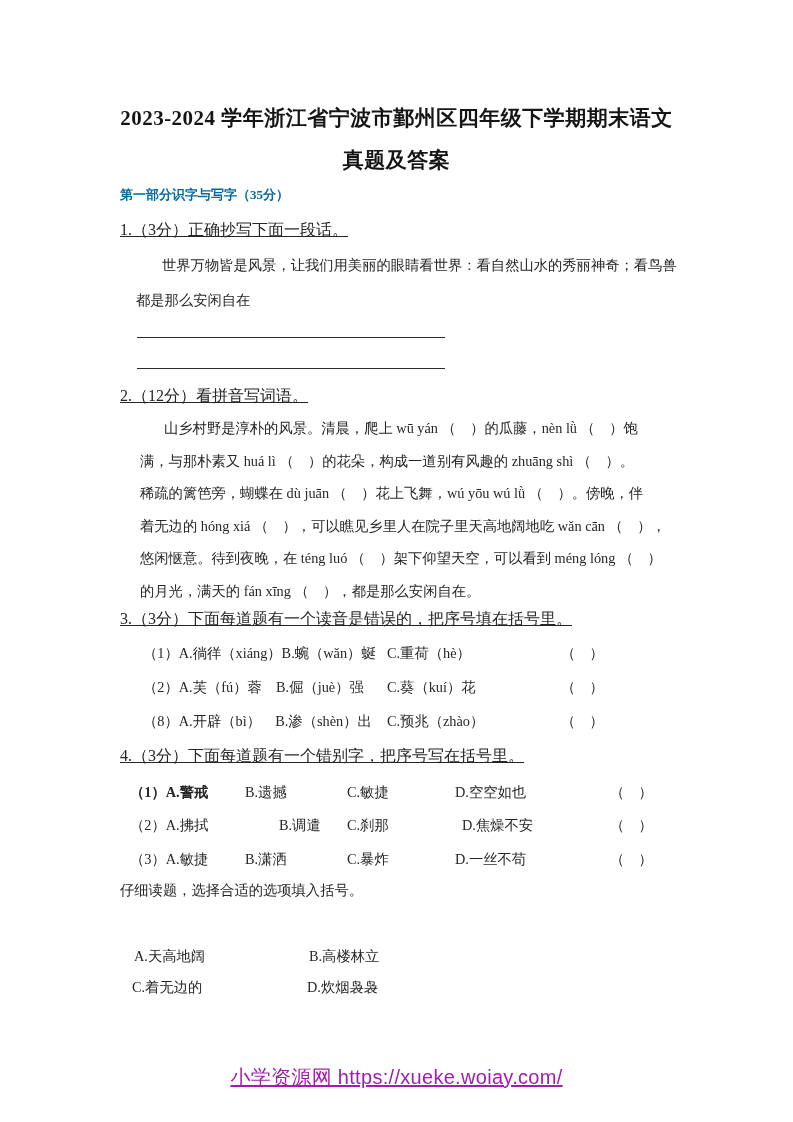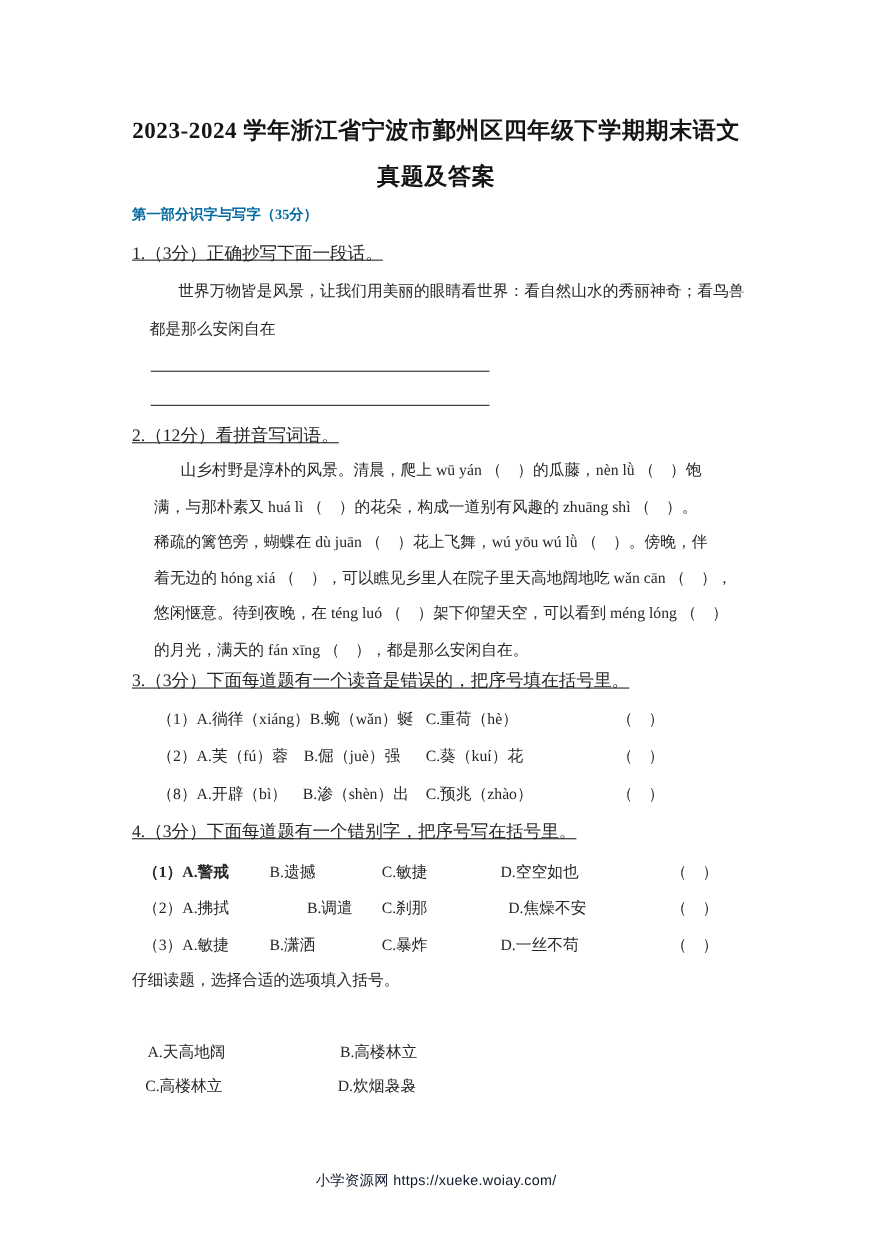--- a/index.html
+++ b/index.html
@@ -34,23 +34,24 @@
   .pinyin-block .indent { text-indent:24px; }
   .write-line {
     position:absolute;
     width:308px; height:0;
     border-top:1.4px solid #2a2a2a;
   }
   .footer {
     left:0; width:100%;
     text-align:center;
     font-family:"Liberation Sans","DejaVu Sans",sans-serif;
-    font-size:13px;
-    color:#0f172a;
+    font-size:20px;
+    color:#a21caf;
     letter-spacing:0.3px;
+    text-decoration:underline;
   }
 </style>
 </head>
 <body>
 
 <div id="page">
 
   <div class="abs title" style="top:104px;">2023-2024 学年浙江省宁波市鄞州区四年级下学期期末语文</div>
   <div class="abs title" style="top:146px;">真题及答案</div>
 
@@ -105,18 +106,18 @@
   <div class="abs" style="left:130px; top:850px;">（3）A.敏捷</div>
   <div class="abs" style="left:245px; top:850px;">B.潇洒</div>
   <div class="abs" style="left:347px; top:850px;">C.暴炸</div>
   <div class="abs" style="left:455px; top:850px;">D.一丝不苟</div>
   <div class="abs" style="left:610px; top:850px;">（　）</div>
 
   <div class="abs" style="left:120px; top:881px;">仔细读题，选择合适的选项填入括号。</div>
 
   <div class="abs" style="left:134px; top:947px;">A.天高地阔</div>
   <div class="abs" style="left:309px; top:947px;">B.高楼林立</div>
-  <div class="abs" style="left:132px; top:978px;">C.高楼林立</div>
+  <div class="abs" style="left:132px; top:978px;">C.着无边的</div>
   <div class="abs" style="left:307px; top:978px;">D.炊烟袅袅</div>
 
   <div class="abs footer" style="top:1064px;">小学资源网 https://xueke.woiay.com/</div>
 
 </div>
 
 </body></html>

